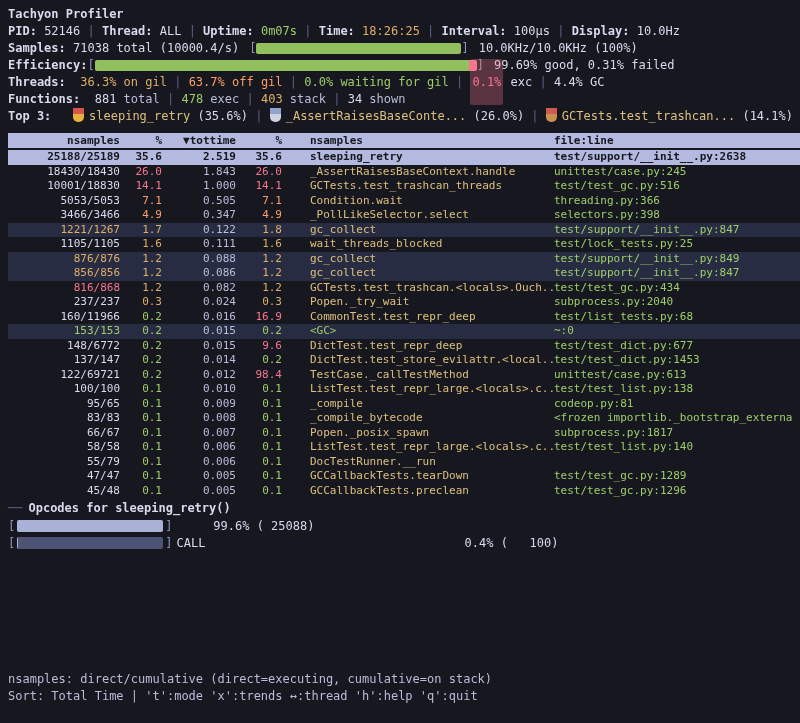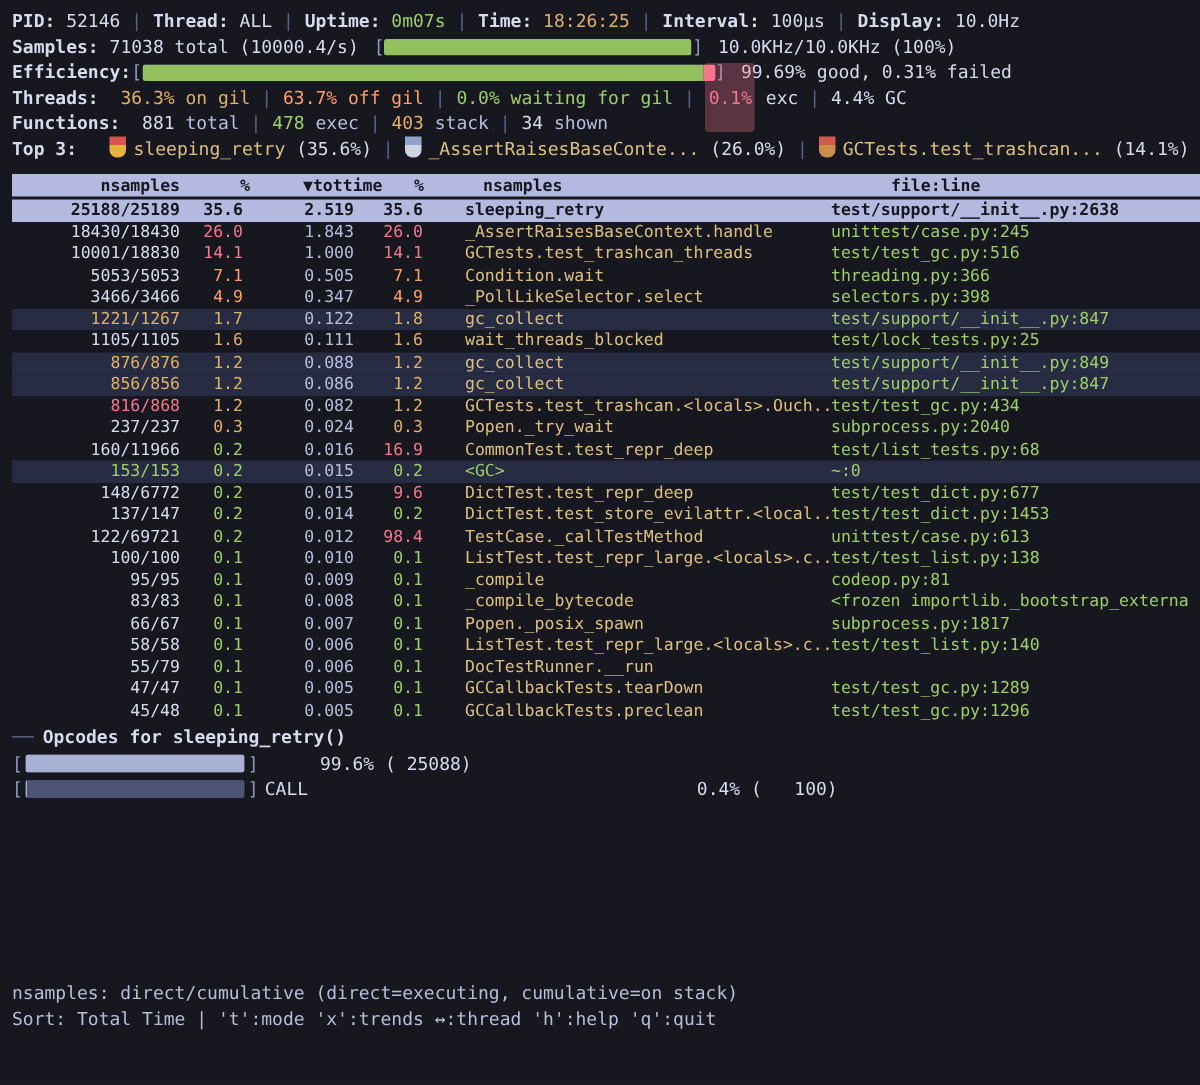--- a/index.html
+++ b/index.html
@@ -28,21 +28,21 @@
   .bracket{color:#8d96bf;}
   .track{display:inline-flex; height:11px; background:var(--trackbg); border-radius:2px; overflow:hidden;}
   .fill-green{background:#93c05f; height:100%; display:inline-block;}
   .fill-pink{background:var(--red); height:100%; display:inline-block;}
   #samples-track{width:205px;} #eff-track{width:382px;}
   .ml10{margin-left:10px;}
   
   .table{margin-top:8px;}
   .thead,.trow{display:flex; white-space:pre; font-size:11px; height:14.5px; line-height:14.5px; align-items:center;}
   .thead{background:var(--selbg); font-weight:bold; height:15px; line-height:15px; margin-bottom:2px;}
-  .thead span{color:var(--selfg) !important;padding-left:40px;}
+  .thead span{color:var(--selfg) !important;}
   .trow.selected{background:var(--selbg); font-weight:bold;}
   .trow.selected span{color:var(--selfg) !important;}
   .trow.hl{background:var(--hlbg);}
   .c-ns{width:112px; text-align:right;}
   .c-p1{width:42px; text-align:right;}
   .c-tt{width:74px; text-align:right;}
   .c-p2{width:46px; text-align:right;}
   .c-fn{width:272px; padding-left:28px; overflow:hidden; text-align:left;}
   .c-file{flex:1; overflow:hidden; text-align:left;}
   
@@ -59,20 +59,21 @@
   .m2{background:linear-gradient(180deg,#8fa3cc 0 42%,#cdd3e0 42% 100%);}
   .m3{background:linear-gradient(180deg,#cf5b50 0 42%,#cd8f4e 42% 100%);}
   .spacer{height:120px;}
   .footer-line{white-space:pre; height:17px; line-height:17px; color:#b9bdd8;}
 </style>
 </head>
 <body>
 
 <div>
 
+  <div class="line title">Tachyon Profiler</div>
 
   <div class="line" id="stats-line"><span class="lbl">PID: </span><span class="v-bright">52146</span><span class="sep"> | </span><span class="lbl">Thread: </span><span class="v-bright">ALL</span><span class="sep"> | </span><span class="lbl">Uptime: </span><span class="v-green">0m07s</span><span class="sep"> | </span><span class="lbl">Time: </span><span class="v-yellow">18:26:25</span><span class="sep"> | </span><span class="lbl">Interval: </span><span class="v-bright">100μs</span><span class="sep"> | </span><span class="lbl">Display: </span><span class="v-bright">10.0Hz</span></div>
 
   <div class="line"><span class="lbl">Samples:</span> <span class="v-bright">71038 total (10000.4/s)</span><span class="bar-wrap ml10"><span class="bracket">[</span><span class="track" id="samples-track"><span class="fill-green" id="samples-fill" style="width: 100%;"></span></span><span class="bracket">]</span></span><span class="v-bright ml10">10.0KHz/10.0KHz (100%)</span></div>
 
   <div class="line"><span class="lbl">Efficiency:</span><span class="bar-wrap"><span class="bracket">[</span><span class="track" id="eff-track"><span class="fill-green" id="eff-good" style="width: 98%;"></span><span class="fill-pink" id="eff-bad" style="width: 2%;"></span></span><span class="bracket">]</span></span><span class="v-bright ml10">99.69% good, 0.31% failed</span></div>
 
   <div class="line"><span class="lbl">Threads:</span>  <span id="threads-items"><span class="v-yellow">36.3%</span><span class="v-yellow"> on gil</span><span class="sep"> | </span><span class="v-orange">63.7%</span><span class="v-orange"> off gil</span><span class="sep"> | </span><span class="v-green">0.0%</span><span class="v-green"> waiting for gil</span><span class="sep"> | </span><span class="v-red badge">0.1%</span><span class="v-bright"> exc</span><span class="sep"> | </span><span class="v-bright">4.4%</span><span class="v-bright"> GC</span></span></div>
 
   <div class="line"><span class="lbl">Functions:</span>  <span id="functions-items"><span class="v-bright">881</span><span class="v-fg"> total</span><span class="sep"> | </span><span class="v-green">478</span><span class="v-fg"> exec</span><span class="sep"> | </span><span class="v-yellow">403</span><span class="v-fg"> stack</span><span class="sep"> | </span><span class="v-bright">34</span><span class="v-fg"> shown</span></span></div>
@@ -92,21 +93,21 @@
         <div class="trow hl"><span class="c-ns v-yellow">876/876</span><span class="c-p1 v-yellow">1.2</span><span class="c-tt v-fg">0.088</span><span class="c-p2 v-yellow">1.2</span><span class="c-fn v-cream">gc_collect</span><span class="c-file v-green">test/support/__init__.py:849</span></div>
         <div class="trow hl"><span class="c-ns v-yellow">856/856</span><span class="c-p1 v-yellow">1.2</span><span class="c-tt v-fg">0.086</span><span class="c-p2 v-yellow">1.2</span><span class="c-fn v-cream">gc_collect</span><span class="c-file v-green">test/support/__init__.py:847</span></div>
         <div class="trow"><span class="c-ns v-red">816/868</span><span class="c-p1 v-yellow">1.2</span><span class="c-tt v-fg">0.082</span><span class="c-p2 v-yellow">1.2</span><span class="c-fn v-cream">GCTests.test_trashcan.&lt;locals&gt;.Ouch...</span><span class="c-file v-green">test/test_gc.py:434</span></div>
         <div class="trow"><span class="c-ns v-bright">237/237</span><span class="c-p1 v-yellow">0.3</span><span class="c-tt v-fg">0.024</span><span class="c-p2 v-yellow">0.3</span><span class="c-fn v-cream">Popen._try_wait</span><span class="c-file v-green">subprocess.py:2040</span></div>
         <div class="trow"><span class="c-ns v-bright">160/11966</span><span class="c-p1 v-green">0.2</span><span class="c-tt v-fg">0.016</span><span class="c-p2 v-red">16.9</span><span class="c-fn v-cream">CommonTest.test_repr_deep</span><span class="c-file v-green">test/list_tests.py:68</span></div>
         <div class="trow hl"><span class="c-ns v-green">153/153</span><span class="c-p1 v-green">0.2</span><span class="c-tt v-fg">0.015</span><span class="c-p2 v-green">0.2</span><span class="c-fn v-green">&lt;GC&gt;</span><span class="c-file v-green">~:0</span></div>
         <div class="trow"><span class="c-ns v-bright">148/6772</span><span class="c-p1 v-green">0.2</span><span class="c-tt v-fg">0.015</span><span class="c-p2 v-red">9.6</span><span class="c-fn v-cream">DictTest.test_repr_deep</span><span class="c-file v-green">test/test_dict.py:677</span></div>
         <div class="trow"><span class="c-ns v-bright">137/147</span><span class="c-p1 v-green">0.2</span><span class="c-tt v-fg">0.014</span><span class="c-p2 v-green">0.2</span><span class="c-fn v-cream">DictTest.test_store_evilattr.&lt;local...</span><span class="c-file v-green">test/test_dict.py:1453</span></div>
         <div class="trow"><span class="c-ns v-bright">122/69721</span><span class="c-p1 v-green">0.2</span><span class="c-tt v-fg">0.012</span><span class="c-p2 v-red">98.4</span><span class="c-fn v-cream">TestCase._callTestMethod</span><span class="c-file v-green">unittest/case.py:613</span></div>
         <div class="trow"><span class="c-ns v-bright">100/100</span><span class="c-p1 v-green">0.1</span><span class="c-tt v-fg">0.010</span><span class="c-p2 v-green">0.1</span><span class="c-fn v-cream">ListTest.test_repr_large.&lt;locals&gt;.c...</span><span class="c-file v-green">test/test_list.py:138</span></div>
-        <div class="trow"><span class="c-ns v-bright">95/95</span><span class="c-p1 v-green">0.1</span><span class="c-tt v-fg">0.009</span><span class="c-p2 v-green">0.1</span><span class="c-fn v-cream">_compile</span><span class="c-file v-green">codeop.py:81</span></div>
+        <div class="trow"><span class="c-ns v-bright">95/65</span><span class="c-p1 v-green">0.1</span><span class="c-tt v-fg">0.009</span><span class="c-p2 v-green">0.1</span><span class="c-fn v-cream">_compile</span><span class="c-file v-green">codeop.py:81</span></div>
         <div class="trow"><span class="c-ns v-bright">83/83</span><span class="c-p1 v-green">0.1</span><span class="c-tt v-fg">0.008</span><span class="c-p2 v-green">0.1</span><span class="c-fn v-cream">_compile_bytecode</span><span class="c-file v-green">&lt;frozen importlib._bootstrap_externa</span></div>
         <div class="trow"><span class="c-ns v-bright">66/67</span><span class="c-p1 v-green">0.1</span><span class="c-tt v-fg">0.007</span><span class="c-p2 v-green">0.1</span><span class="c-fn v-cream">Popen._posix_spawn</span><span class="c-file v-green">subprocess.py:1817</span></div>
         <div class="trow"><span class="c-ns v-bright">58/58</span><span class="c-p1 v-green">0.1</span><span class="c-tt v-fg">0.006</span><span class="c-p2 v-green">0.1</span><span class="c-fn v-cream">ListTest.test_repr_large.&lt;locals&gt;.c...</span><span class="c-file v-green">test/test_list.py:140</span></div>
         <div class="trow"><span class="c-ns v-bright">55/79</span><span class="c-p1 v-green">0.1</span><span class="c-tt v-fg">0.006</span><span class="c-p2 v-green">0.1</span><span class="c-fn v-cream">DocTestRunner.__run</span></div>
         <div class="trow"><span class="c-ns v-bright">47/47</span><span class="c-p1 v-green">0.1</span><span class="c-tt v-fg">0.005</span><span class="c-p2 v-green">0.1</span><span class="c-fn v-cream">GCCallbackTests.tearDown</span><span class="c-file v-green">test/test_gc.py:1289</span></div>
         <div class="trow"><span class="c-ns v-bright">45/48</span><span class="c-p1 v-green">0.1</span><span class="c-tt v-fg">0.005</span><span class="c-p2 v-green">0.1</span><span class="c-fn v-cream">GCCallbackTests.preclean</span><span class="c-file v-green">test/test_gc.py:1296</span></div>
       </div>
   </div>
 
   <div class="op-title"><span class="v-dim">──</span><span class="lbl">Opcodes for sleeping_retry()</span></div>

